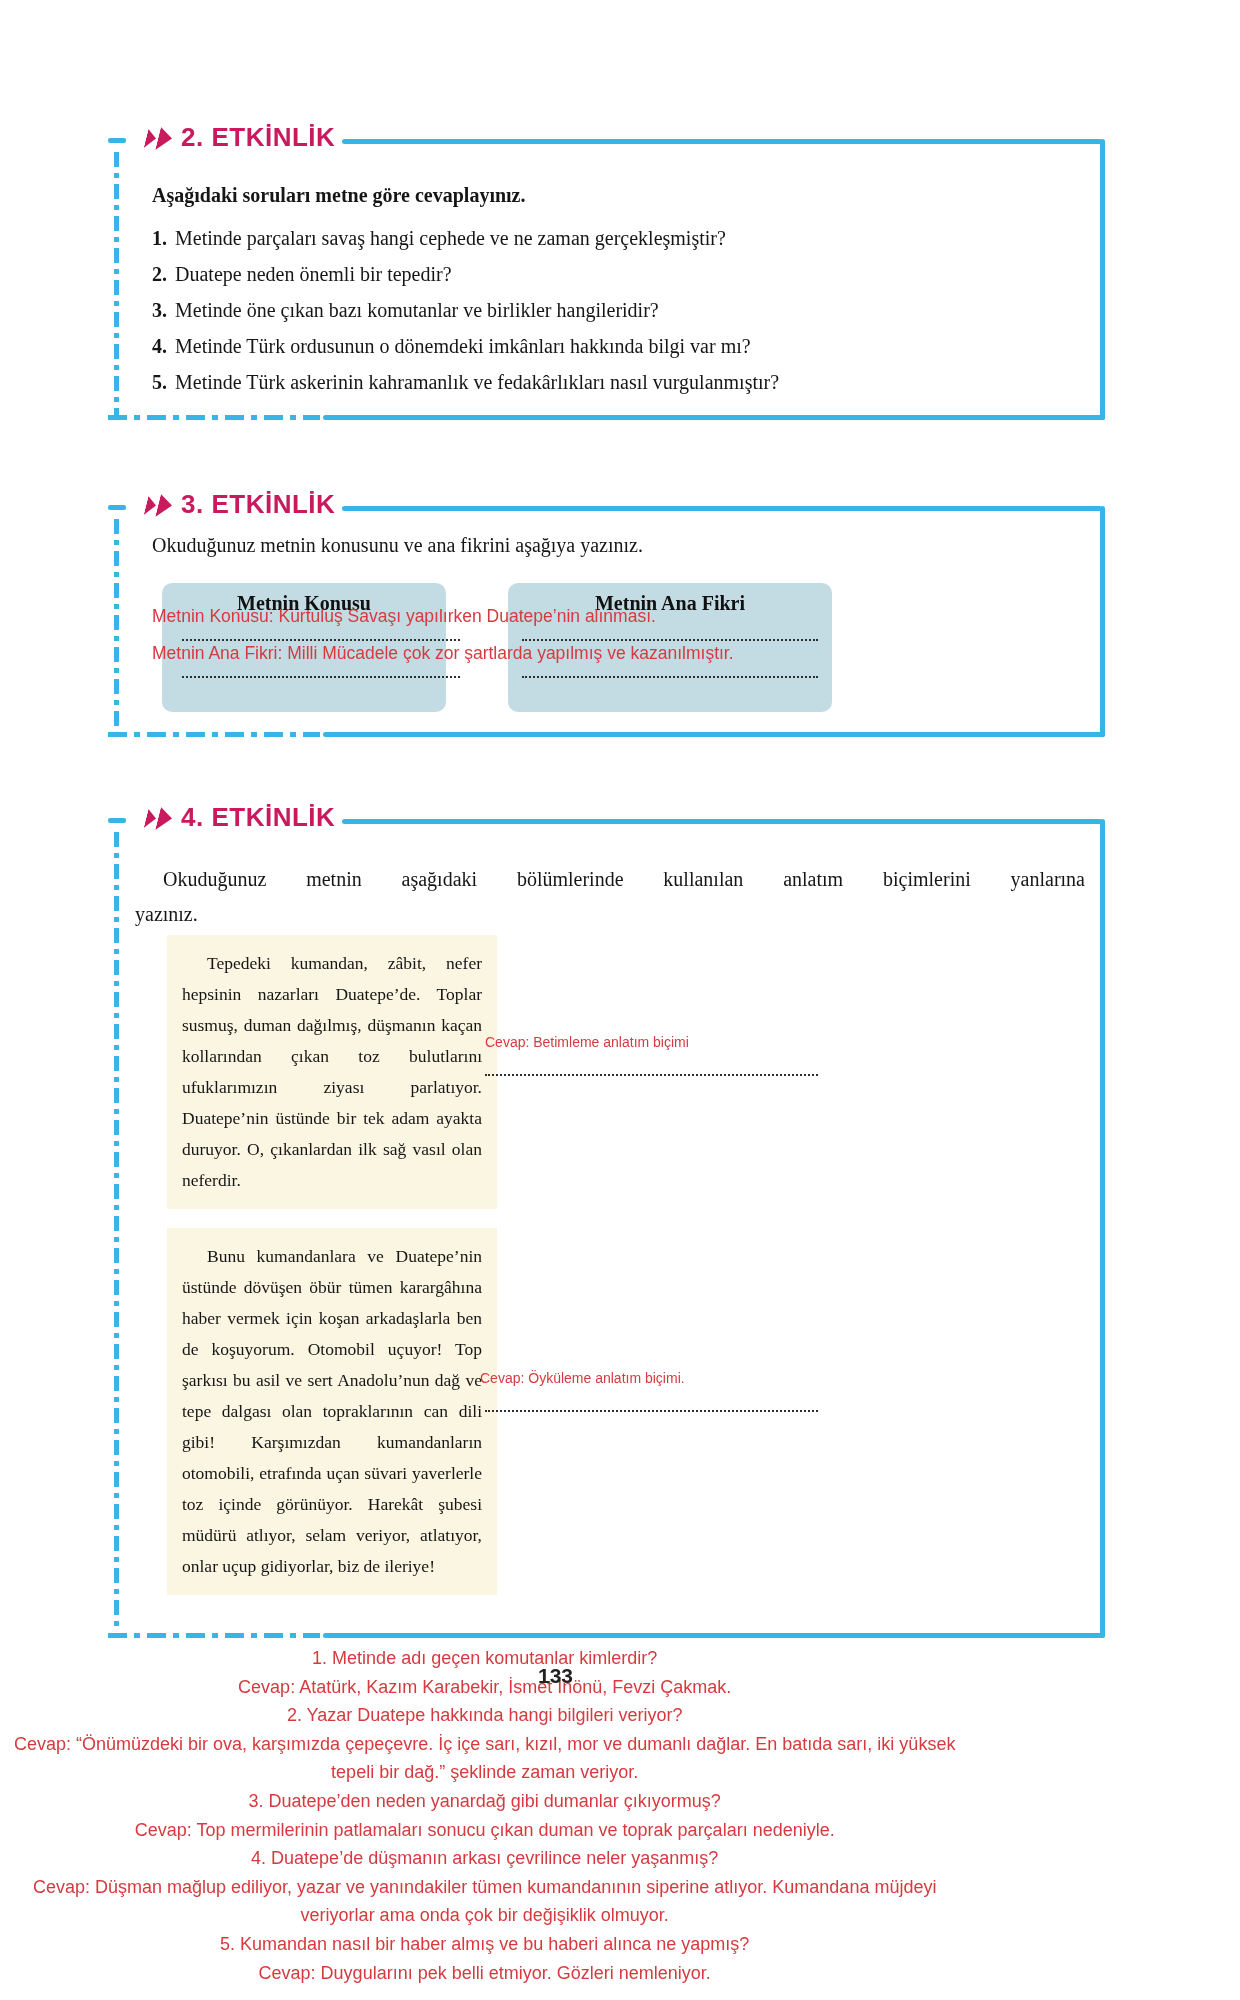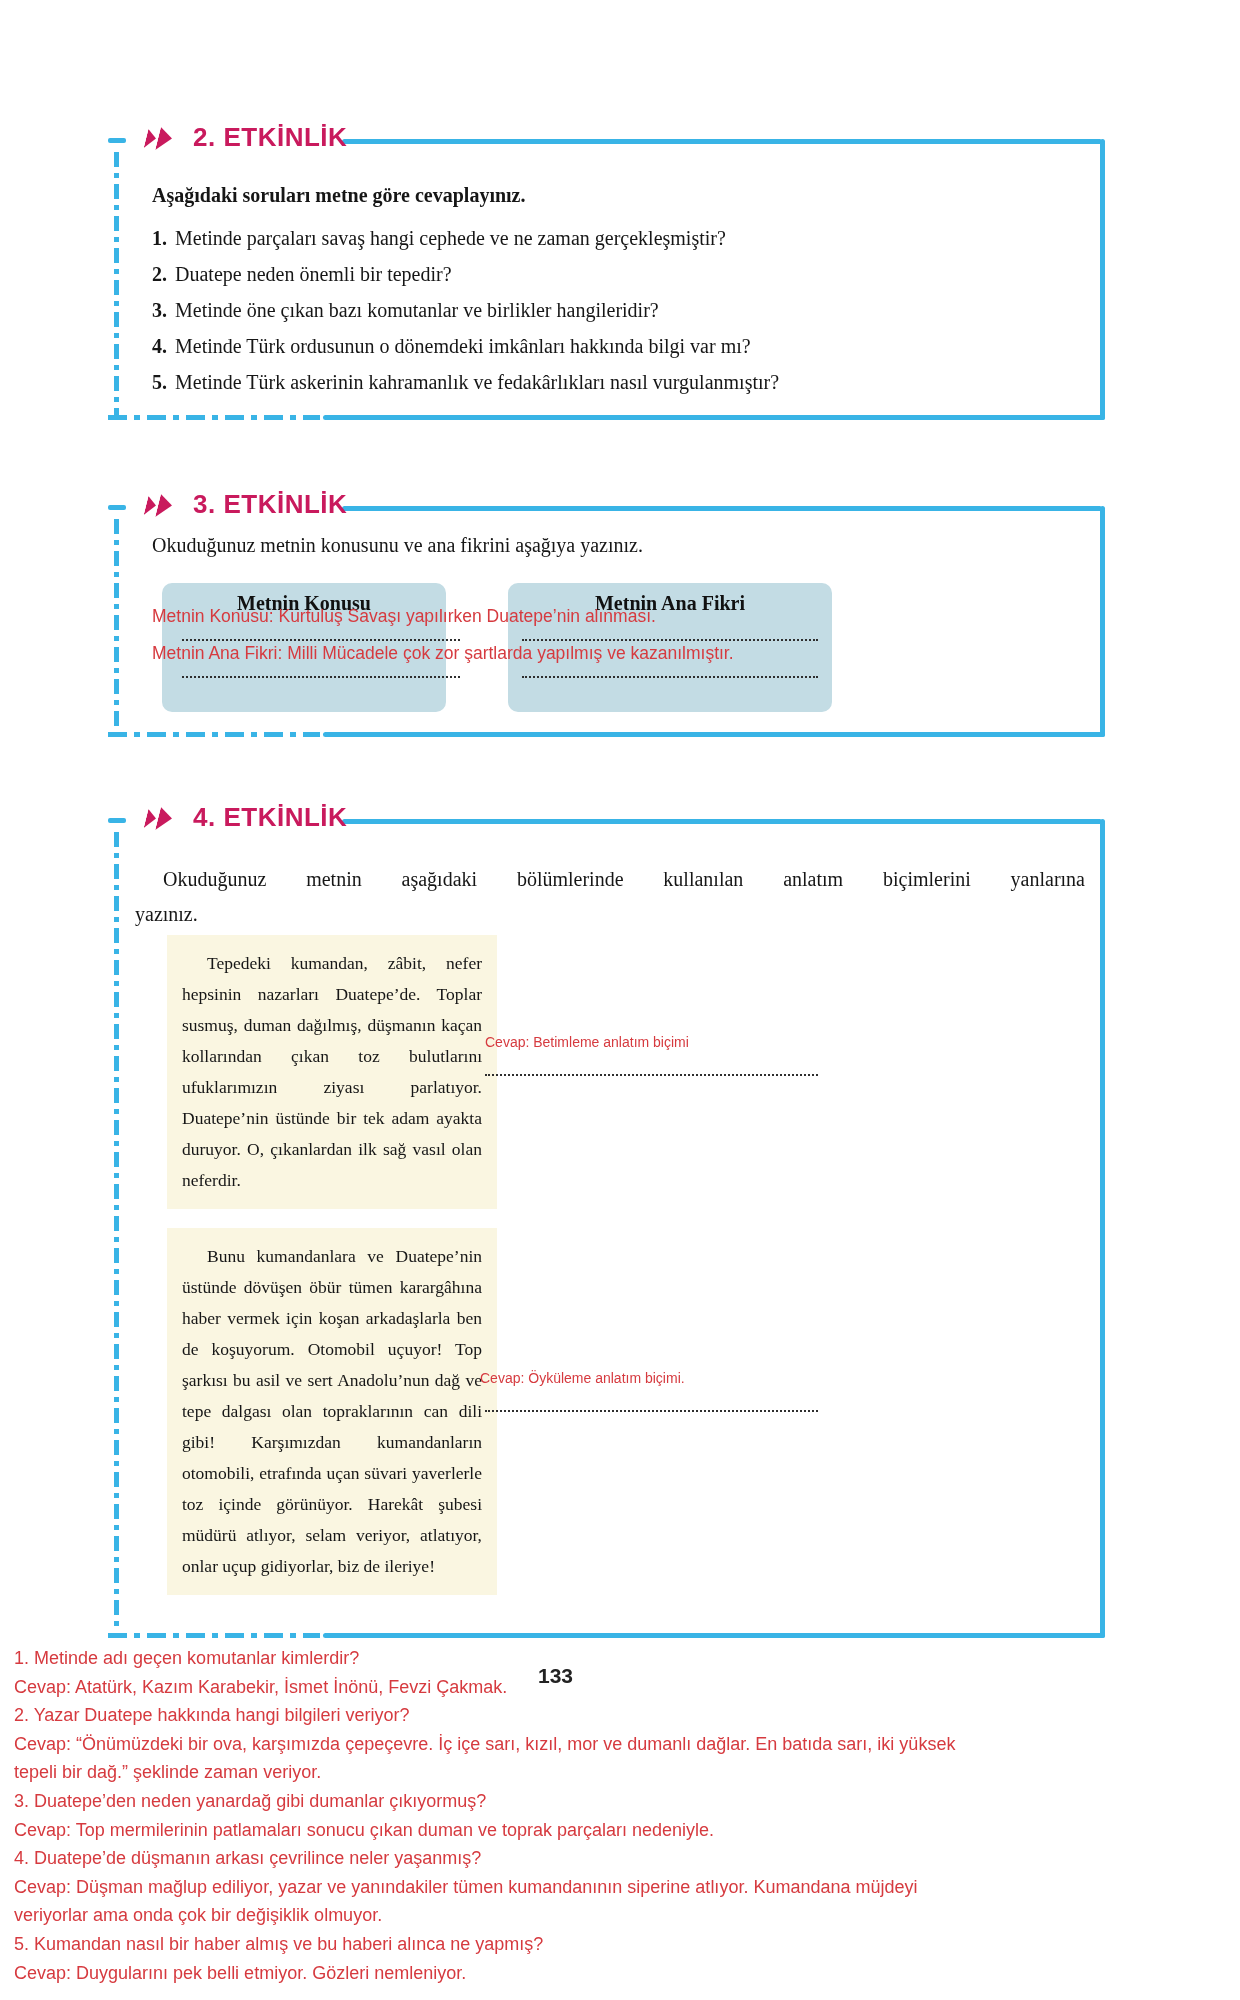--- a/index.html
+++ b/index.html
@@ -18,21 +18,21 @@
   }
   
   .h-solid{position:absolute;height:5px;background:var(--cyan);border-radius:2.5px;}
   .v-solid{position:absolute;width:5px;background:var(--cyan);border-radius:2.5px;}
   .v-dash{position:absolute;width:5px;
     background:repeating-linear-gradient(180deg,var(--cyan) 0 15px,transparent 15px 21px,var(--cyan) 21px 26px,transparent 26px 32px);}
   .h-dashdot{position:absolute;height:5px;
     background:repeating-linear-gradient(90deg,var(--cyan) 0 19px,transparent 19px 26px,var(--cyan) 26px 32px,transparent 32px 39px);}
   .corner-dash{position:absolute;width:18px;height:5px;background:var(--cyan);border-radius:2px;}
   
-  .act-title{position:absolute;display:flex;align-items:center;gap:21px;}
+  .act-title{position:absolute;display:flex;align-items:center;gap:9px;}
   .act-title-text{font-family:"Liberation Sans","DejaVu Sans",sans-serif;font-weight:bold;
     font-size:26px;color:var(--pink);letter-spacing:.5px;white-space:nowrap;}
   .ff-icon{display:inline-flex;align-items:center;gap:2px;margin-top:2px;}
   .tri{display:inline-block;background:var(--pink);clip-path:polygon(0 0,100% 50%,0 100%);transform:skewX(-14deg);}
   .t1{width:10px;height:19px;}
   .t2{width:14px;height:23px;}
   
   .instr{position:absolute;font-size:20px;color:var(--ink);white-space:nowrap;}
   .instr.bold{font-weight:bold;}
   .q-list{position:absolute;width:945px;}
@@ -47,21 +47,21 @@
   .red-ans.hand{font-size:17.5px;}
   .dotline{position:absolute;height:3px;border-bottom:2.6px dotted #2e2e2e;z-index:2;}
   
   .instr4{position:absolute;width:950px;}
   .instr4-line{font-size:20px;line-height:35px;color:var(--ink);text-align:justify;text-align-last:justify;}
   .instr4-line:first-child{text-indent:28px;}
   .instr4-line:last-child{text-align-last:left;}
   .passage{position:absolute;background:var(--cream);padding:13px 15px;width:300px;margin-left:32px;}
   .ptext{margin:0;font-size:17.5px;line-height:31px;color:var(--ink);text-align:justify;text-indent:25px;}
   
-  .bottom-red{position:absolute;}
+  .bottom-red{position:absolute;text-align:center;}
   .red-line{font-family:"Liberation Sans","DejaVu Sans",sans-serif;font-size:18px;line-height:28.6px;
     color:var(--red);white-space:nowrap;}
   .page-num{position:absolute;font-family:"Liberation Sans","DejaVu Sans",sans-serif;
     font-weight:bold;font-size:21px;color:#222;z-index:4;}
 </style>
 </head>
 <body>
 
 <div id="page">
 

